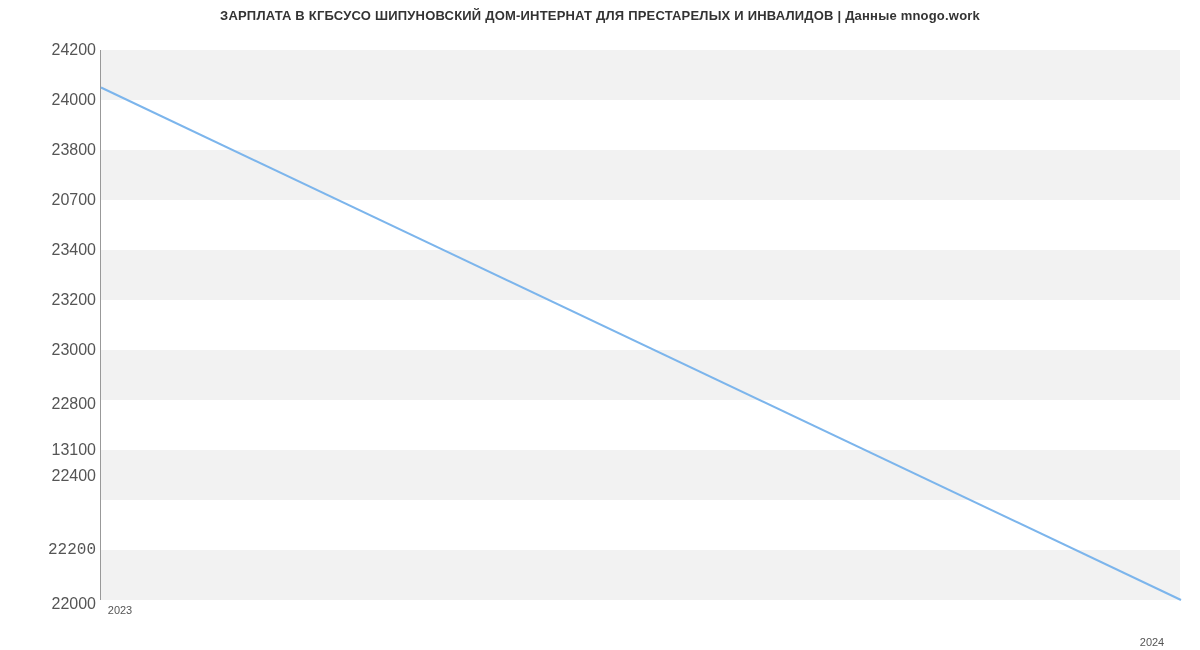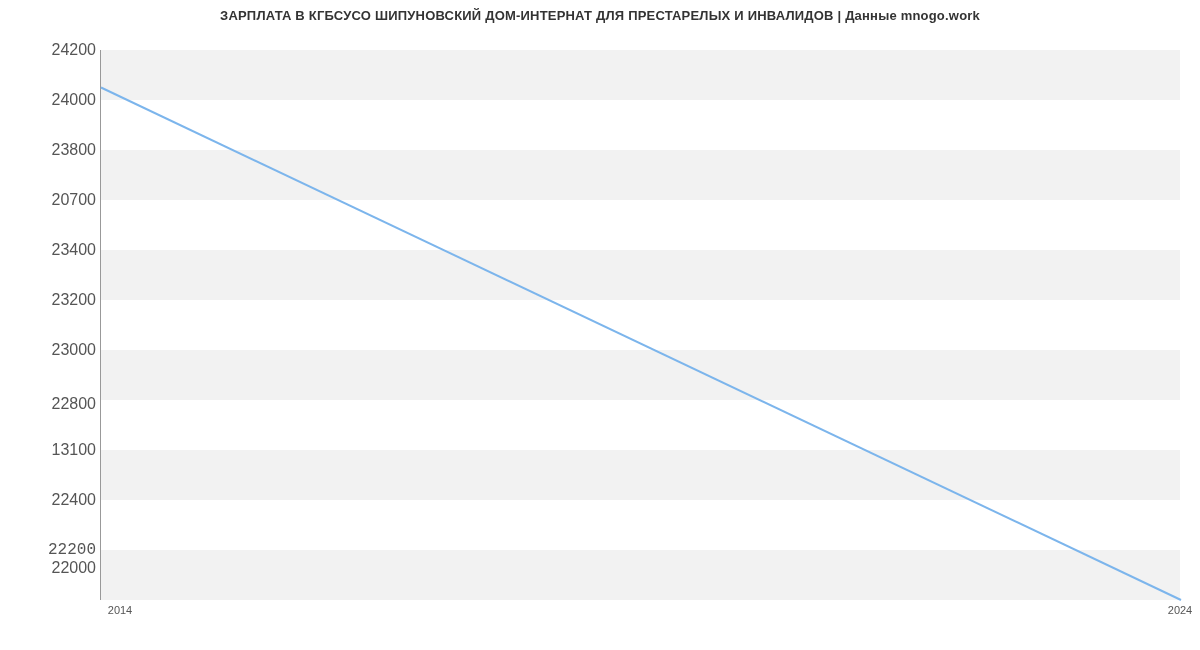--- a/index.html
+++ b/index.html
@@ -74,37 +74,37 @@
   }
 </style>
 </head>
 <body>
 
 <div class="chart-wrap">
 
   <div class="title">ЗАРПЛАТА В КГБСУСО ШИПУНОВСКИЙ ДОМ-ИНТЕРНАТ ДЛЯ ПРЕСТАРЕЛЫХ И ИНВАЛИДОВ | Данные mnogo.work</div>
 
   <div id="y-ticks">
-      <div class="y-tick" style="top: 568px;">22000</div>
+      <div class="y-tick" style="top: 604px;">22000</div>
       <div class="y-tick" style="top: 550px; font-family: Liberation Mono, monospace;">22200</div>
-      <div class="y-tick" style="top: 500px;">22400</div>
+      <div class="y-tick" style="top: 476px;">22400</div>
       <div class="y-tick" style="top: 450px;">13100</div>
       <div class="y-tick" style="top: 404px;">22800</div>
       <div class="y-tick" style="top: 350px;">23000</div>
       <div class="y-tick" style="top: 300px;">23200</div>
       <div class="y-tick" style="top: 250px;">23400</div>
       <div class="y-tick" style="top: 200px;">20700</div>
       <div class="y-tick" style="top: 150px;">23800</div>
       <div class="y-tick" style="top: 100px;">24000</div>
       <div class="y-tick" style="top: 50px;">24200</div>
     </div>
 
   <div id="x-ticks">
-      <div class="x-tick" style="left: 120px;">2014</div>
-      <div class="x-tick" style="left: 1180px;">2024</div>
+      <div class="x-tick" style="left: 120px;">2023</div>
+      <div class="x-tick" style="left: 1152px; margin-top: 32px;">2024</div>
     </div>
 
   <div class="plot">
     <div id="bands">
         <div class="band" style="top: 500px; height: 50px;"></div>
         <div class="band" style="top: 400px; height: 50px;"></div>
         <div class="band" style="top: 300px; height: 50px;"></div>
         <div class="band" style="top: 200px; height: 50px;"></div>
         <div class="band" style="top: 100px; height: 50px;"></div>
         <div class="band" style="top: 0px; height: 50px;"></div>

